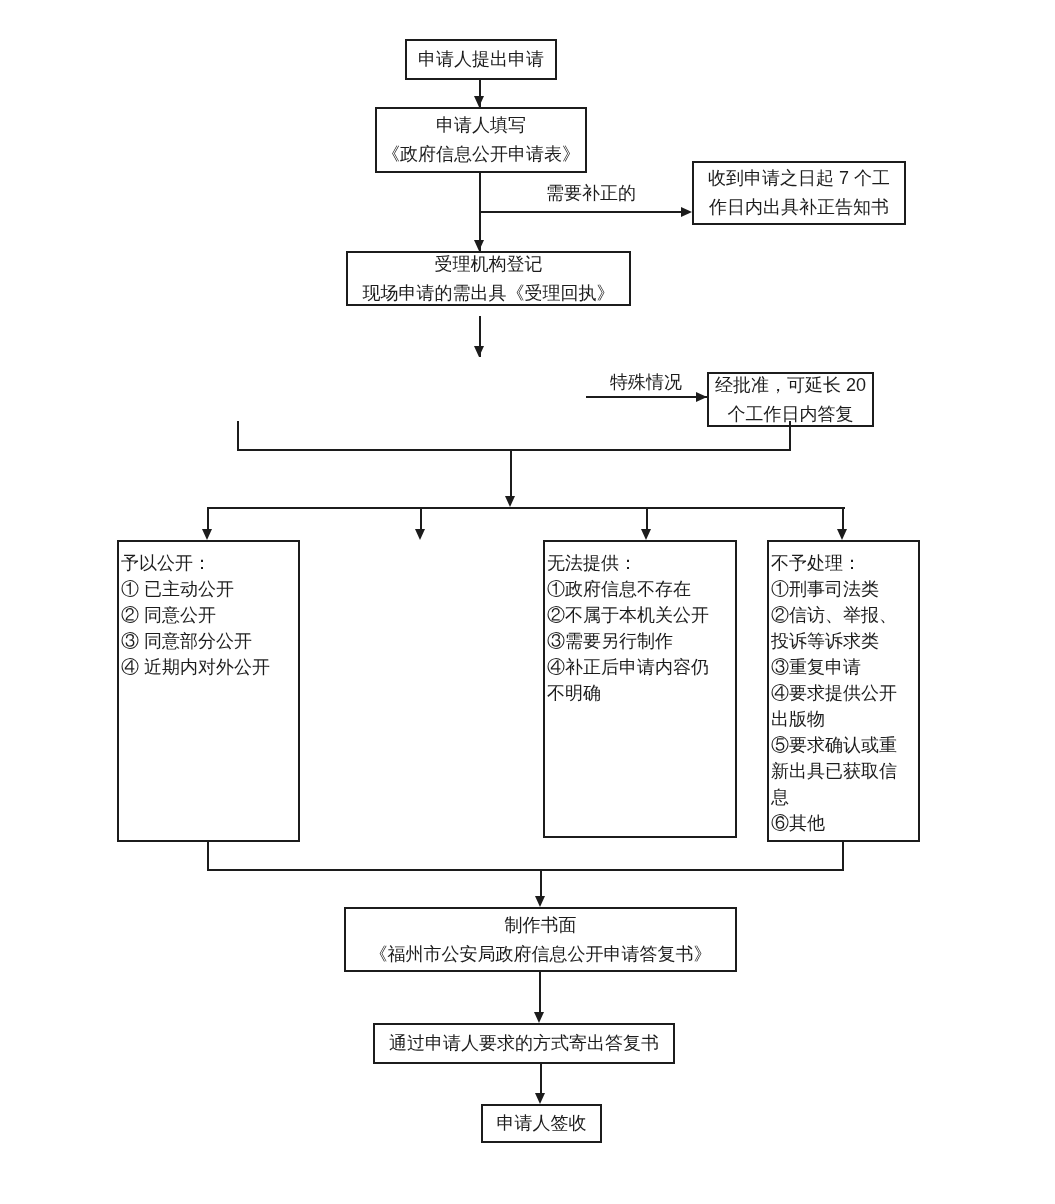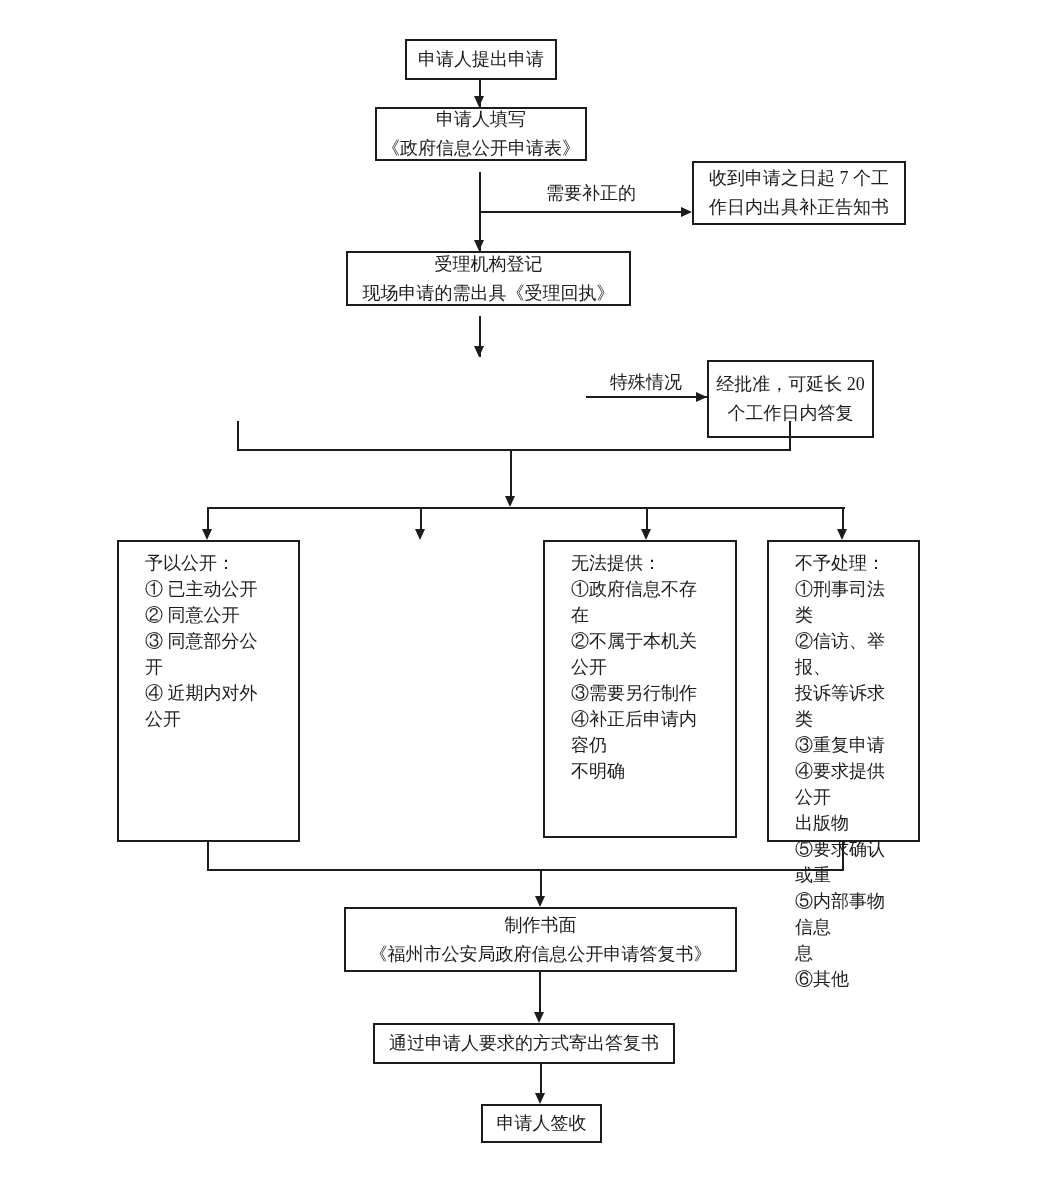--- a/index.html
+++ b/index.html
@@ -4,42 +4,42 @@
 <style>
   :root{
     --line:#1c1c1c;
     --bg:#ffffff;
   }
   html,body{margin:0;padding:0;background:#ffffff;}
   #canvas{
     position:relative;
     width:1055px;height:1204px;
     background:var(--bg);
-    font-family:Liberation Serif, serif;
+    font-family:Liberation Sans, sans-serif;
     color:var(--line);
     overflow:hidden;
   }
   .node{
     position:absolute;
     box-sizing:border-box;
     border:2px solid var(--line);
     background:#ffffff;
     display:flex;
     align-items:center;
     justify-content:center;
     text-align:center;
     white-space:pre-line;
     font-size:18px;
     line-height:29px;
   }
   .node.list{
     align-items:flex-start;
     justify-content:flex-start;
     text-align:left;
-    padding:8px 26px;
+    padding:8px 2px;
     line-height:26px;
   }
   .hl{position:absolute;height:2px;background:var(--line);}
   .vl{position:absolute;width:2px;background:var(--line);}
   .ah-down{
     position:absolute;width:0;height:0;
     border-left:5px solid transparent;
     border-right:5px solid transparent;
     border-top:11px solid var(--line);
   }
@@ -58,32 +58,32 @@
     background:transparent;
   }
 </style>
 </head>
 <body>
 
 <div id="canvas">
 
   <div class="node" style="left:405px;top:39px;width:152px;height:41px">申请人提出申请</div>
 
-  <div class="node" style="left:375px;top:107px;width:212px;height:54px">申请人填写
+  <div class="node" style="left:375px;top:107px;width:212px;height:66px">申请人填写
 《政府信息公开申请表》</div>
 
   <div class="node" style="left:692px;top:161px;width:214px;height:64px">收到申请之日起 7 个工
 作日内出具补正告知书</div>
 
   <div class="node" style="left:346px;top:251px;width:285px;height:55px">受理机构登记
 现场申请的需出具《受理回执》</div>
 
 
 
-  <div class="node" style="left:707px;top:360px;width:167px;height:78px">经批准，可延长 20
+  <div class="node" style="left:707px;top:372px;width:167px;height:55px">经批准，可延长 20
 个工作日内答复</div>
 
   <div class="node list" style="left:117px;top:540px;width:183px;height:302px">予以公开：
 ① 已主动公开
 ② 同意公开
 ③ 同意部分公开
 ④ 近期内对外公开</div>
 
 
   <div class="node list" style="left:543px;top:540px;width:194px;height:298px">无法提供：
@@ -94,21 +94,21 @@
 不明确</div>
 
   <div class="node list" style="left:767px;top:540px;width:153px;height:302px">不予处理：
 ①刑事司法类
 ②信访、举报、
 投诉等诉求类
 ③重复申请
 ④要求提供公开
 出版物
 ⑤要求确认或重
-⑤内部事物信息
+新出具已获取信
 息
 ⑥其他</div>
 
   <div class="node" style="left:344px;top:907px;width:393px;height:65px">制作书面
 《福州市公安局政府信息公开申请答复书》</div>
 
   <div class="node" style="left:373px;top:1023px;width:302px;height:41px">通过申请人要求的方式寄出答复书</div>
 
   <div class="node" style="left:481px;top:1104px;width:121px;height:39px">申请人签收</div>
 

